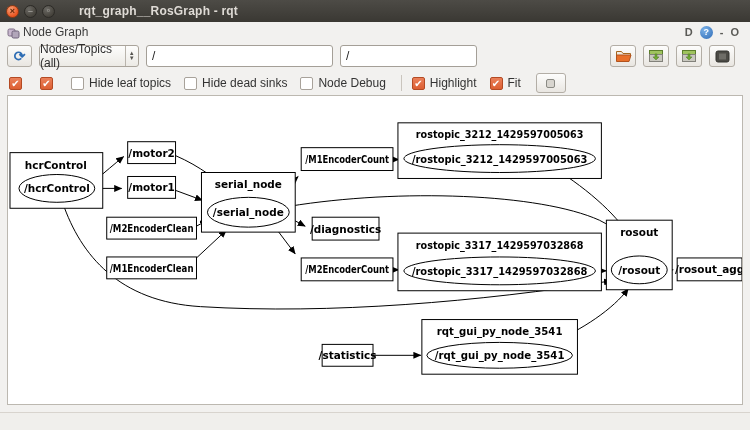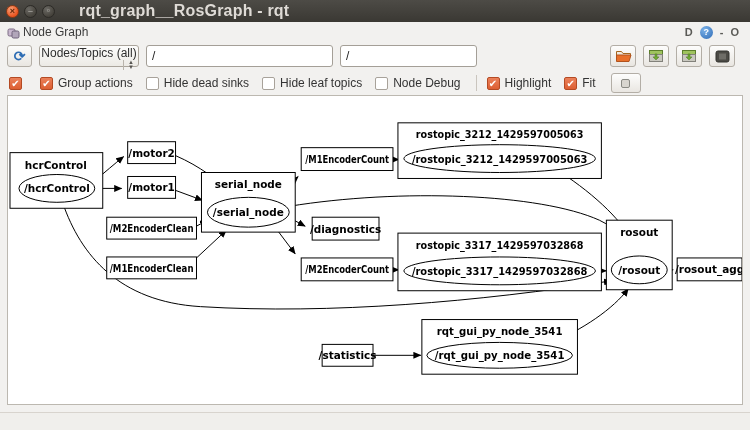--- a/index.html
+++ b/index.html
@@ -6,37 +6,37 @@
   html,body { width:750px; height:430px; overflow:hidden; }
   body { font-family:"Liberation Sans", sans-serif; background:#f2f1ef; position:relative; }
 
   
   .titlebar { height:22px; background:linear-gradient(#4d4b46,#3a3833); display:flex; align-items:center; padding:0 6px; }
   .winbtns { display:flex; gap:5px; align-items:center; }
   .winbtn { width:13px; height:13px; border-radius:50%; display:flex; align-items:center; justify-content:center;
             font-size:9px; line-height:1; color:#fff; }
   .winbtn.close { background:radial-gradient(circle at 35% 30%, #f8a177, #e95420 70%); border:1px solid #8f3a14; color:#5e2508; font-weight:bold; }
   .winbtn.min, .winbtn.max { background:radial-gradient(circle at 35% 30%, #6b6964, #434039 75%); border:1px solid #2c2a26; color:#c9c6c0; font-size:8px; }
-  .title-text { color:#dfdbd6; font-weight:bold; font-size:16px; margin-left:24px; letter-spacing:.2px; }
+  .title-text { color:#dfdbd6; font-weight:bold; font-size:12px; margin-left:24px; letter-spacing:.2px; }
 
   
   .panel-header { height:20px; display:flex; align-items:center; padding:0 7px; font-size:12px; color:#3c3c3c; }
   .plugin-icon { width:13px; height:13px; margin-right:3px; }
   .panel-header .spacer, .toolbar .spacer { flex:1; }
   .dockctl { display:flex; align-items:center; gap:7px; margin-right:4px; color:#5a5a56; font-size:11px; font-weight:bold; }
   .helpbadge { width:13px; height:13px; border-radius:50%; background:radial-gradient(circle at 35% 30%, #7ab1e8, #2f6bb5); color:#fff;
                font-size:9px; display:flex; align-items:center; justify-content:center; font-weight:bold; }
 
   
   .toolbar { height:28px; display:flex; align-items:center; padding:0 7px; gap:7px; }
   .tb-btn { height:22px; background:linear-gradient(#fdfdfc,#e9e6e1); border:1px solid #b3aea6; border-radius:3px;
             display:flex; align-items:center; justify-content:center; }
   .refresh-btn { width:25px; color:#2e6db4; font-size:14px; font-weight:bold; }
   .combo { width:100px; height:22px; background:linear-gradient(#fdfdfc,#eceae5); border:1px solid #aaa49b; border-radius:3px;
-           display:flex; align-items:center; font-size:12px; color:#2e2e2e; padding-left:0;flex-direction:column; }
+           display:flex; align-items:center; font-size:12px; color:#2e2e2e; padding-left:0; }
   .combo .spin { margin-left:auto; border-left:1px solid #b9b4ac; height:100%; width:15px; display:flex; flex-direction:column;
                  align-items:center; justify-content:center; color:#565450; font-size:6px; line-height:5px; }
   .filter-input { height:22px; background:#fff; border:1px solid #a49f97; border-radius:3px; font-size:12px; color:#222;
                   padding:0 5px; font-family:"Liberation Sans", sans-serif; }
   .f1 { width:187px; } .f2 { width:137px; }
   .actions { display:flex; gap:7px; margin-right:8px; }
   .actions .tb-btn { width:26px; }
 
   
   .options { height:26px; display:flex; align-items:center; padding:0 9px; font-size:12px; color:#333; }
@@ -123,29 +123,28 @@
     </div>
   </div>
 </div>
 
 <div class="options" id="options-row">
     <div class="opt">
       <span class="cb on">✔</span>
     </div>
     <div class="opt">
       <span class="cb on">✔</span>
-      <span>Group actions</span>
+    </div>
+    <div class="opt">
+      <span class="cb off"></span>
+      <span>Hide leaf topics</span>
     </div>
     <div class="opt">
       <span class="cb off"></span>
       <span>Hide dead sinks</span>
-    </div>
-    <div class="opt">
-      <span class="cb off"></span>
-      <span>Hide leaf topics</span>
     </div>
     <div class="opt">
       <span class="cb off"></span>
       <span>Node Debug</span>
     </div>
     <span class="vsep"></span>
     <div class="opt">
       <span class="cb on">✔</span>
       <span>Highlight</span>
     </div>

